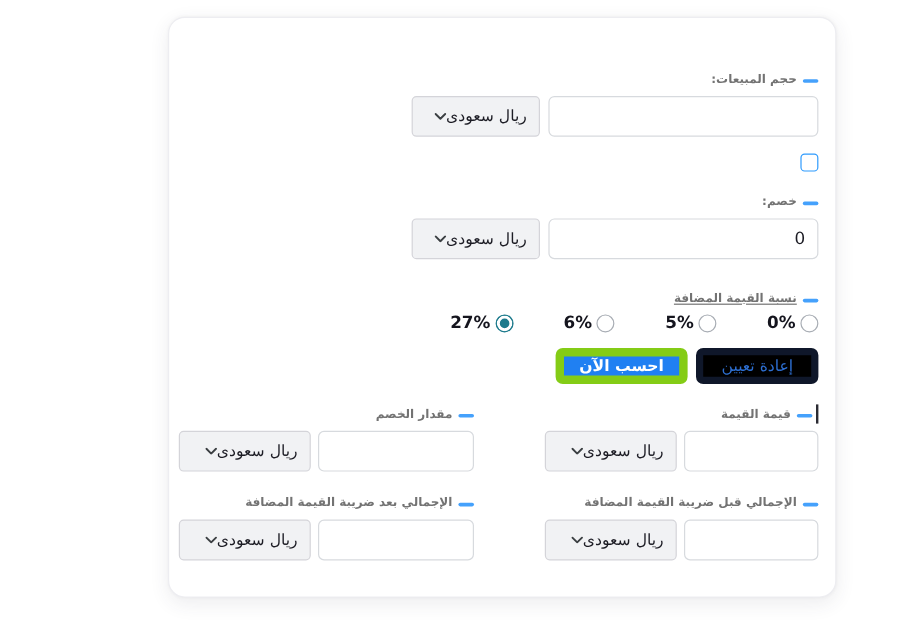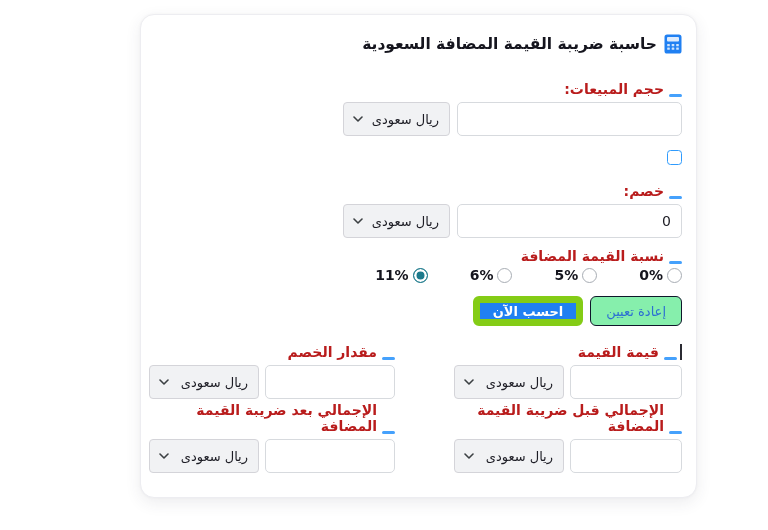--- a/index.html
+++ b/index.html
@@ -6,90 +6,75 @@
   html,body { width:768px; height:530px; background:#ffffff; overflow:hidden;
               font-family:"DejaVu Sans", sans-serif; }
   .card {
     position:absolute; left:140px; top:14px; width:557px; height:484px;
     background:#fff; border:1px solid #ededf1; border-radius:14px;
     box-shadow:0 5px 16px rgba(60,60,80,.09), 0 0 3px rgba(0,0,0,.04);
     padding:18px 14px 0; direction:rtl;
   }
   .title-row { display:flex; align-items:center; gap:7px; height:22px; }
   .title-row h1 { font-size:15.5px; font-weight:700; color:#15151e; }
-  .field-label { display:flex; align-items:flex-end; height:18px; margin-top:24px;
-                 font-size:14px; font-weight:700; color:#b91c1c; }
+  .field-label { display:flex; align-items:center; height:18px; margin-top:24px;
+                 font-size:10px; font-weight:700; color:#737373; }
   .dash { display:inline-block; width:13px; height:3px; border-radius:1.5px;
           background:#45a1fc; margin-top:3px; margin-left:5px; flex:0 0 auto; }
   .caret { width:2px; height:16px; background:#2b2b33; margin-left:3px; flex:0 0 auto; }
   .input-row { display:flex; align-items:center; gap:7px; margin-top:5px; height:34px; }
   .text-input {
     height:34px; border:1px solid #d7dade; border-radius:5px; background:#fff;
     font-family:"DejaVu Sans", sans-serif; font-size:14px; color:#1c1c24;
     padding:0 10px; outline:none; direction:rtl;
   }
   .input-lg { width:225px; }
   .select {
     height:34px; background:#f1f2f4; border:1px solid #d4d4d9; border-radius:4px;
-    display:flex; align-items:center; justify-content:space-between;
+    display:flex; align-items:center; 
     padding:0 10px 0 9px; font-size:13px; color:#1c1c24; cursor:pointer;
   }
   .select-lg { width:107px; }
   .select-sm { width:110px; }
   .checkbox-row { display:flex; align-items:center; gap:6px; margin-top:13px; height:17px;
                   font-size:14px; font-weight:700; color:#15151e; }
   .checkbox {
     appearance:none; -webkit-appearance:none; width:15px; height:15px;
     border:1.6px solid #2f9bfd; border-radius:3.5px; background:#fff; cursor:pointer;
     flex:0 0 auto;
   }
-  .vat-label { margin-top:8px; }
+  .vat-label { margin-top:24px;text-decoration:underline; }
   .radio-row { display:flex; align-items:center; gap:42px; margin-top:3px; height:16px; }
   .radio-item { display:flex; align-items:center; gap:4px;
                 font-size:14px; font-weight:700; color:#15151e; cursor:pointer; }
   .radio {
     appearance:none; -webkit-appearance:none; width:15px; height:15px; border-radius:50%;
     border:1.6px solid #a8adb4; background:#fff; cursor:pointer; flex:0 0 auto;
   }
   .radio:checked { border-color:#1d7a8c; background:#1d7a8c;
                    box-shadow:inset 0 0 0 2.5px #fff; }
   .buttons-row { display:flex; align-items:center; gap:7px; margin-top:13px; height:30px; }
   .btn { height:30px; border-radius:6px; font-family:"DejaVu Sans", sans-serif;
          font-size:13px; cursor:pointer; }
-  .btn-outline { background:#86efac; border:1px solid #0f172a; color:#2d6fd2; padding:0 15px; }
+  .btn-outline { background:#000000; border:6px solid #0f172a; color:#2d6fd2; padding:0 15px; }
   .btn-primary { background:#2080f2; border:7px solid #84cc16; color:#fff;
                  font-weight:700; padding:0 13px; }
   .results-grid { display:grid; grid-template-columns:230px 246px; column-gap:57px;
                   margin-top:16px; direction:rtl; }
   .results-grid.second { margin-top:17px; }
   .result-label { margin-top:0; }
   .result-input-row { display:flex; align-items:center; gap:6px; margin-top:5px; height:34px; }
   .input-res-r { width:112px; }
   .input-res-l { width:130px; }
 </style>
 </head>
 <body>
 
 <div class="card">
 
-  <div class="title-row">
-    <span style="display:flex;">
-      <svg width="18" height="20" viewBox="0 0 18 20">
-        <rect x="0.5" y="0.5" width="17" height="19" rx="2.6" fill="#2080f2"></rect>
-        <rect x="3" y="3" width="12" height="4.6" rx="1" fill="#ddebfd"></rect>
-        <rect x="3.2" y="10" width="2.6" height="2.2" rx="0.5" fill="#cfe4fd"></rect>
-        <rect x="7.7" y="10" width="2.6" height="2.2" rx="0.5" fill="#cfe4fd"></rect>
-        <rect x="12.2" y="10" width="2.6" height="2.2" rx="0.5" fill="#cfe4fd"></rect>
-        <rect x="3.2" y="13.6" width="2.6" height="2.2" rx="0.5" fill="#cfe4fd"></rect>
-        <rect x="7.7" y="13.6" width="2.6" height="2.2" rx="0.5" fill="#cfe4fd"></rect>
-        <rect x="12.2" y="13.6" width="2.6" height="2.2" rx="0.5" fill="#cfe4fd"></rect>
-      </svg>
-    </span>
-    <h1>حاسبة ضريبة القيمة المضافة السعودية</h1>
-  </div>
 
   <div class="field-label">
     <span class="dash"></span>
     <span>حجم المبيعات:</span>
   </div>
   <div class="input-row">
     <input class="text-input input-lg" type="text" value="" style="">
     <div class="select select-lg">
       <span>ريال سعودى</span>
       <span style="display:flex;">
@@ -132,21 +117,21 @@
     <label class="radio-item">
       <input class="radio" type="radio" name="vat" style="">
       <span>5%</span>
     </label>
     <label class="radio-item">
       <input class="radio" type="radio" name="vat" style="">
       <span>6%</span>
     </label>
     <label class="radio-item">
       <input class="radio" type="radio" name="vat" checked="" style="">
-      <span>11%</span>
+      <span>27%</span>
     </label>
   </div>
 
   <div class="buttons-row">
     <button class="btn btn-outline">إعادة تعيين</button>
     <button class="btn btn-primary">احسب الآن</button>
   </div>
 
   <div class="results-grid">
     <div>

